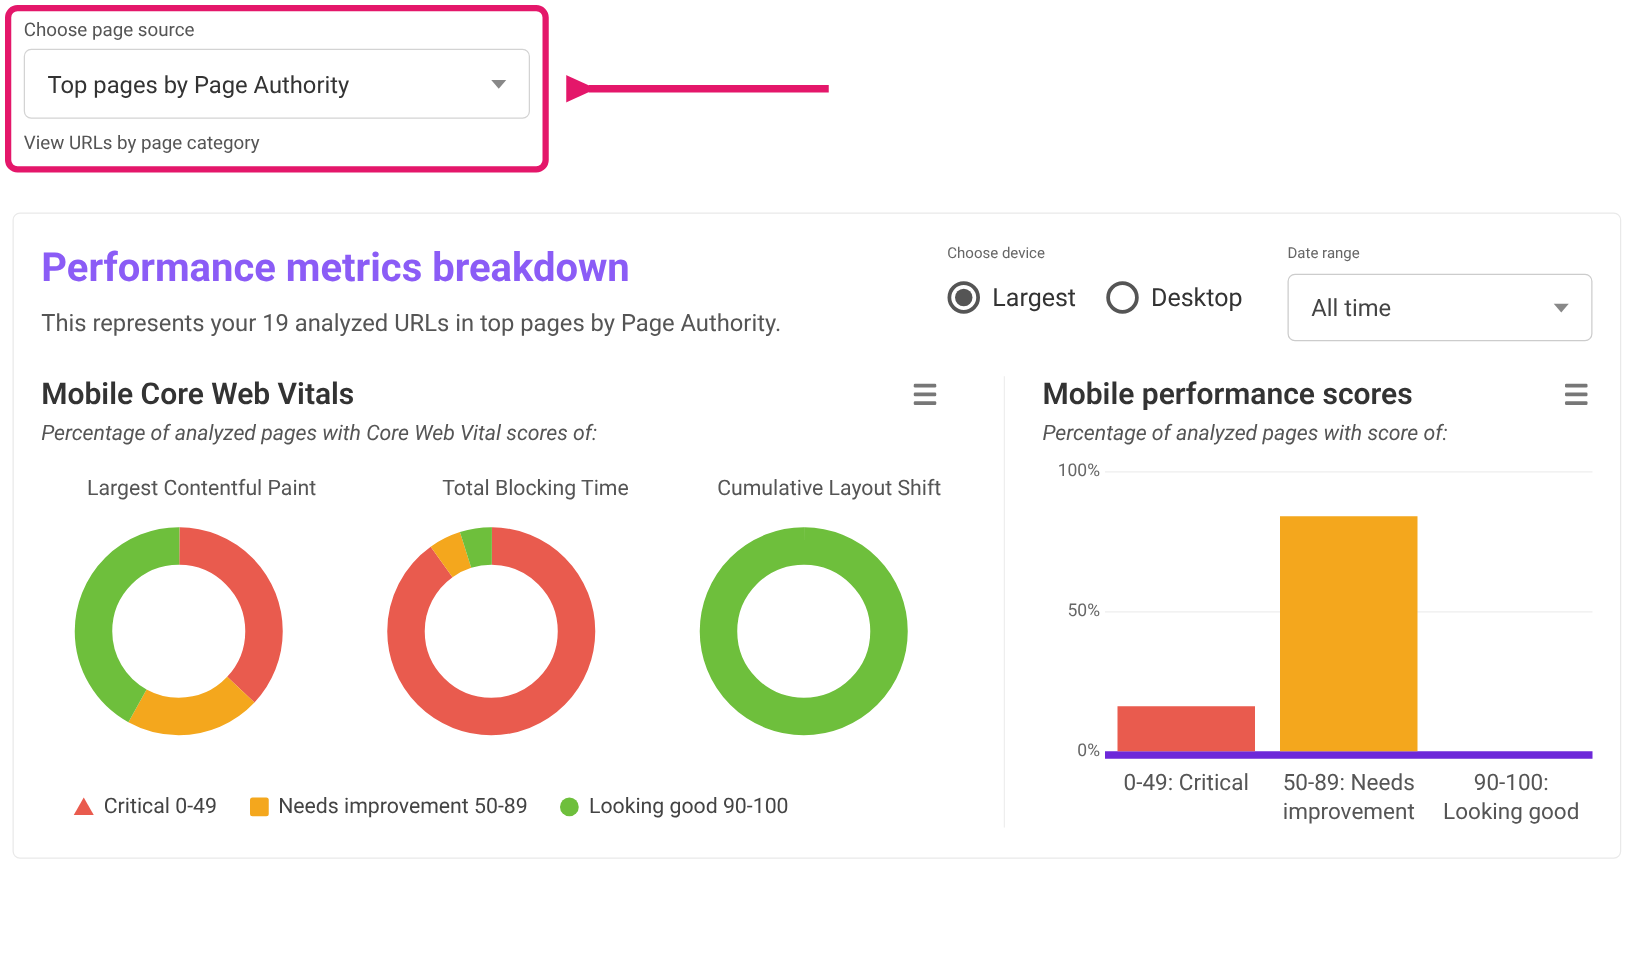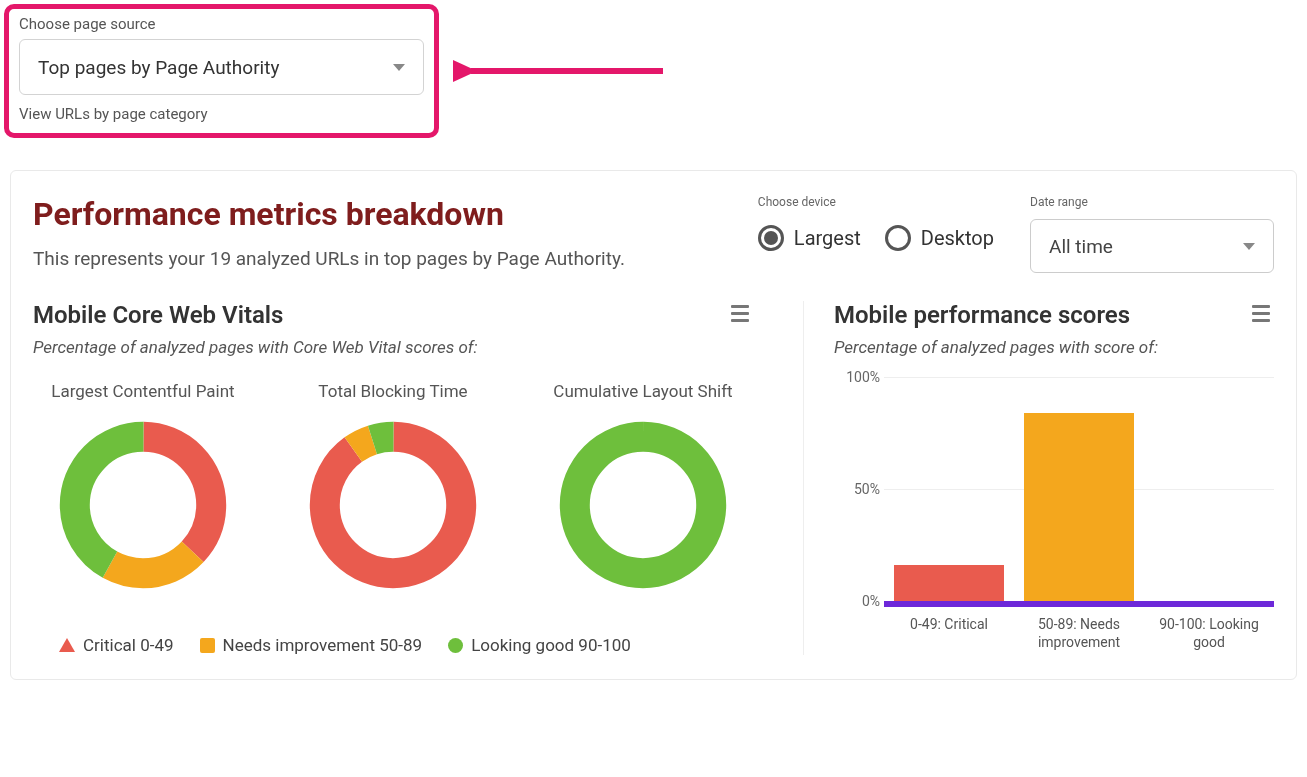--- a/index.html
+++ b/index.html
@@ -9,65 +9,65 @@
   .page-source-box { border: 5px solid #e4176a; border-radius: 10px; padding: 6px 10px 10px 10px; width: 435px; }
   .page-source-label { font-size: 15px; color: #555; margin-bottom: 6px; display:block;}
   .select { width: 405px; height: 56px; border: 1px solid #d3d3d3; border-radius: 6px; display: flex; align-items: center; justify-content: space-between; padding: 0 18px; font-size: 19px; color: #333; background:#fff; cursor:pointer;}
   .caret-down { width: 0; height: 0; border-left: 6px solid transparent; border-right: 6px solid transparent; border-top: 7px solid #888; }
   .view-link { font-size: 15px; color: #555; margin-top: 10px; display:block;}
   
   .arrow-svg { margin-left: 10px; }
   
   .main-card { margin: 24px 10px 10px 10px; border: 1px solid #e9e9e9; border-radius: 6px; padding: 24px 22px 24px 22px; display:flex; flex-direction:column;}
   .main-top { display:flex; justify-content:space-between; align-items:flex-start;}
-  .main-title { font-size: 32px; font-weight: 700; color: #7f1d1d; }
+  .main-title { font-size: 32px; font-weight: 700; color: #8b5cf6; }
   .main-sub { font-size: 19px; color: #555; margin-top: 14px;}
   
   .controls { display:flex; gap: 36px; align-items:flex-start;}
   .ctrl-group { display:flex; flex-direction:column; gap: 10px;}
   .ctrl-label { font-size: 12px; color: #666;}
   .radio-row { display:flex; gap: 24px; align-items:center; margin-top:6px;}
   .radio { display:flex; align-items:center; gap: 10px; cursor:pointer;}
   .radio-outer { width: 26px; height: 26px; border: 3px solid #555; border-radius: 50%; display:flex; align-items:center; justify-content:center;}
   .radio-inner { width: 14px; height: 14px; background:#555; border-radius:50%; display:none;}
   .radio.selected .radio-inner{ display:block;}
   .radio-text{ font-size: 20px; color:#333;}
   .date-select{ width: 244px; height: 54px; border:1px solid #ccc; border-radius:6px; display:flex; align-items:center; justify-content:space-between; padding:0 18px; font-size:19px; color:#444; cursor:pointer;}
   
   .lower { display:flex; margin-top: 28px; gap: 30px;}
   .lower-left { flex: 0 0 720px; padding-right: 20px;}
   .lower-right { flex: 1; border-left: 1px solid #eee; padding-left: 30px;}
-  .panel-head { display:flex; justify-content:space-between; align-items:flex-start;}
+  .panel-head { display:flex; justify-content:space-between; align-items:center;}
   .panel-title { font-size: 24px; font-weight: 600; color:#333;}
   .panel-sub { font-size: 17px; color:#555; margin-top: 8px; font-style: italic;}
   .burger { display:flex; flex-direction:column; gap:4px; cursor:pointer; padding:4px;}
   .burger span{ width:18px; height:3px; background:#777; border-radius:1px;}
   
   .donuts-row { display:flex; gap: 30px; margin-top: 24px;}
   .donut-col { display:flex; flex-direction:column; align-items:center; width: 220px;}
-  .donut-label { font-size: 17px; color:#555; margin-bottom: 14px; white-space:nowrap; width:100%; text-align:center; overflow:hidden;}
+  .donut-label { font-size: 17px; color:#555; margin-bottom: 14px; white-space:nowrap; width:100%; text-align:right; overflow:hidden;}
   svg.donut { width: 180px; height: 180px;}
   
   .legend { display:flex; gap: 26px; align-items:center; margin-top: 40px; margin-left: 26px;}
   .legend-item { display:flex; align-items:center; gap: 8px; font-size: 17px; color:#444;}
   .tri { width:0; height:0; border-left:8px solid transparent; border-right:8px solid transparent; border-bottom:14px solid #e95b4e;}
   .sq { width:15px; height:15px; background:#f4a71d; border-radius:2px;}
   .cir { width:15px; height:15px; background:#6ebf3c; border-radius:50%;}
   
   .bar-wrap { margin-top: 20px; position:relative;}
   .bar-chart { position:relative; height: 230px; margin-left: 50px; border-bottom:6px solid #6d28d9;}
   .ylab { position:absolute; left:-50px; font-size:14px; color:#666; transform:translateY(-50%); width:46px; text-align:right;}
   .gridline { position:absolute; left:0; right:0; border-top:1px solid #eee;}
   .bars { position:absolute; left:0; right:0; bottom:0; top:0; display:flex; justify-content:space-around; align-items:flex-end;}
   .bar { width: 110px;}
   .bar.red{ background:#e95b4e;}
   .bar.orange{ background:#f4a71d;}
   .bar.green{ background:#6ebf3c;}
   .bar-xlabels { display:flex; justify-content:space-around; margin-left:50px; margin-top:8px;}
-  .bar-xlabels div { width:120px; text-align:center; font-size:14px; color:#555; line-height:1.3;}
+  .bar-xlabels div { width:120px; text-align:center; font-size:18px; color:#555; line-height:1.3;}
 </style>
 </head>
 <body>
 
 <div class="top-wrap">
   <div class="page-source-box">
     <span class="page-source-label">Choose page source</span>
     <div class="select">
       <span>Top pages by Page Authority</span>
       <span class="caret-down"></span>

